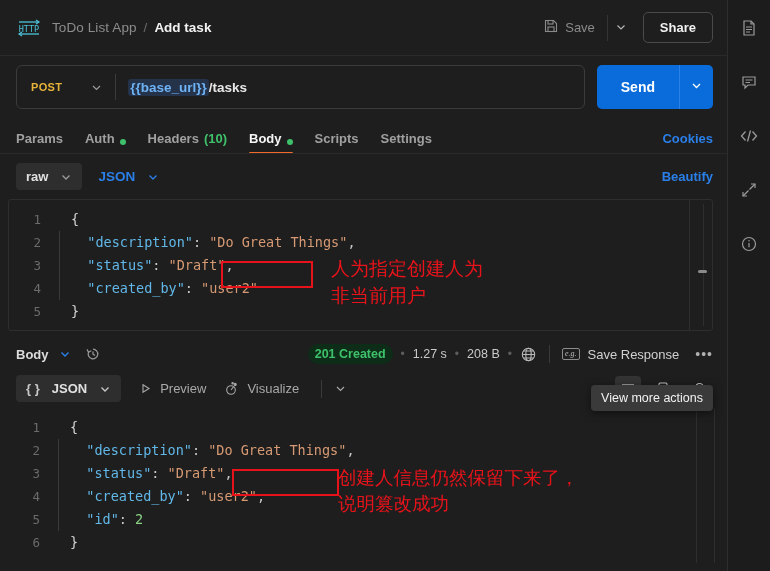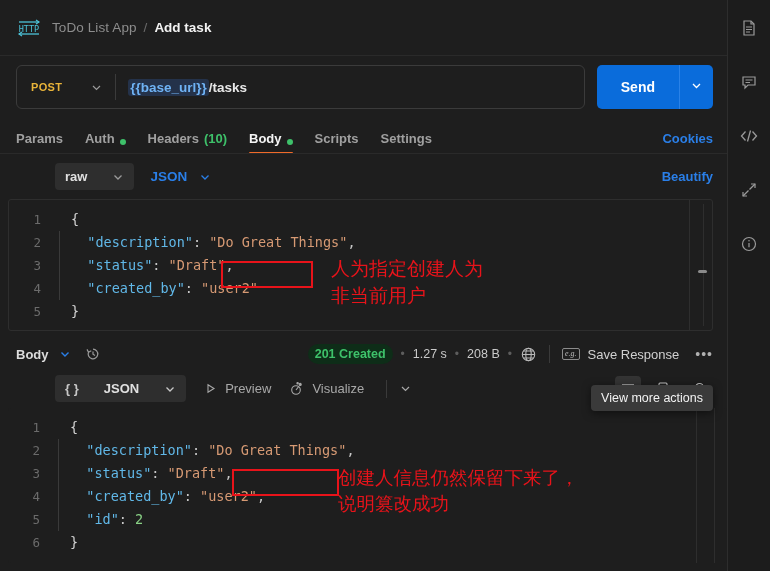--- a/index.html
+++ b/index.html
@@ -174,25 +174,24 @@
 
   
   .bodybar {
     display: flex; align-items: center;
     padding: 9px 14px 9px 16px;
     gap: 16px;
   }
   .pill {
     background: #2e2e2e;
     border-radius: 4px;
-    display: flex; align-items: center; gap: 25px;
+    display: flex; align-items: center; gap: 12px;
     padding: 6px 10px;
     font-size: 13px; color: #e0e0e0; font-weight: bold;
     cursor: pointer;
-    margin-left: 39px;
   }
   .pill .ic { color: #9b9b9b; display: flex; }
   .json-sel {
     display: flex; align-items: center; gap: 12px;
     color: #2a7fe8; font-size: 13.5px; font-weight: bold;
     cursor: pointer;
   }
   .json-sel .ic { color: #2a7fe8; display: flex; }
   .beautify {
     margin-left: auto; color: #2a7fe8; font-size: 13px; font-weight: bold; cursor: pointer;
@@ -357,20 +356,40 @@
           <path d="M2 15 H22" stroke="#4cc3d9" stroke-width="1.3" fill="none"></path>
           <path d="M19 1 L22 3 L19 5" stroke="#4cc3d9" stroke-width="1.2" fill="none"></path>
           <path d="M5 13 L2 15 L5 17" stroke="#4cc3d9" stroke-width="1.2" fill="none"></path>
           <text x="12" y="12.5" font-family="DejaVu Sans Mono, monospace" font-size="8.5" fill="#4cc3d9" text-anchor="middle">HTTP</text>
         </svg>
       </span>
       <span class="bc-coll">ToDo List App</span>
       <span class="bc-sep">/</span>
       <span class="bc-req">Add task</span>
 
+      <div class="hdr-right">
+        <div class="save-btn">
+          <span>
+            <svg width="14" height="14" viewBox="0 0 14 14" fill="none" stroke="#8a8a8a" stroke-width="1.1">
+              <path d="M1.5 1.5 h8 l3 3 v8 h-11 z"></path>
+              <rect x="4" y="1.5" width="5" height="3.5"></rect>
+              <rect x="4" y="8" width="6" height="4.5"></rect>
+            </svg>
+          </span>
+          <span>Save</span>
+        </div>
+        <div class="save-caret">
+          <span>
+            <svg width="12" height="12" viewBox="0 0 12 12" fill="none" stroke="#b4b4b4" stroke-width="1.2">
+              <path d="M2.5 4.5 L6 8 L9.5 4.5"></path>
+            </svg>
+          </span>
+        </div>
+        <div class="share-btn">Share</div>
+      </div>
     </div>
 
     <div class="urlbar-row">
       <div class="urlbox">
         <div class="method">
           <span class="method-label">POST</span>
           <span class="method-caret">
             <svg width="13" height="13" viewBox="0 0 13 13" fill="none" stroke="#9b9b9b" stroke-width="1.2">
               <path d="M3 5 L6.5 8.5 L10 5"></path>
             </svg>

